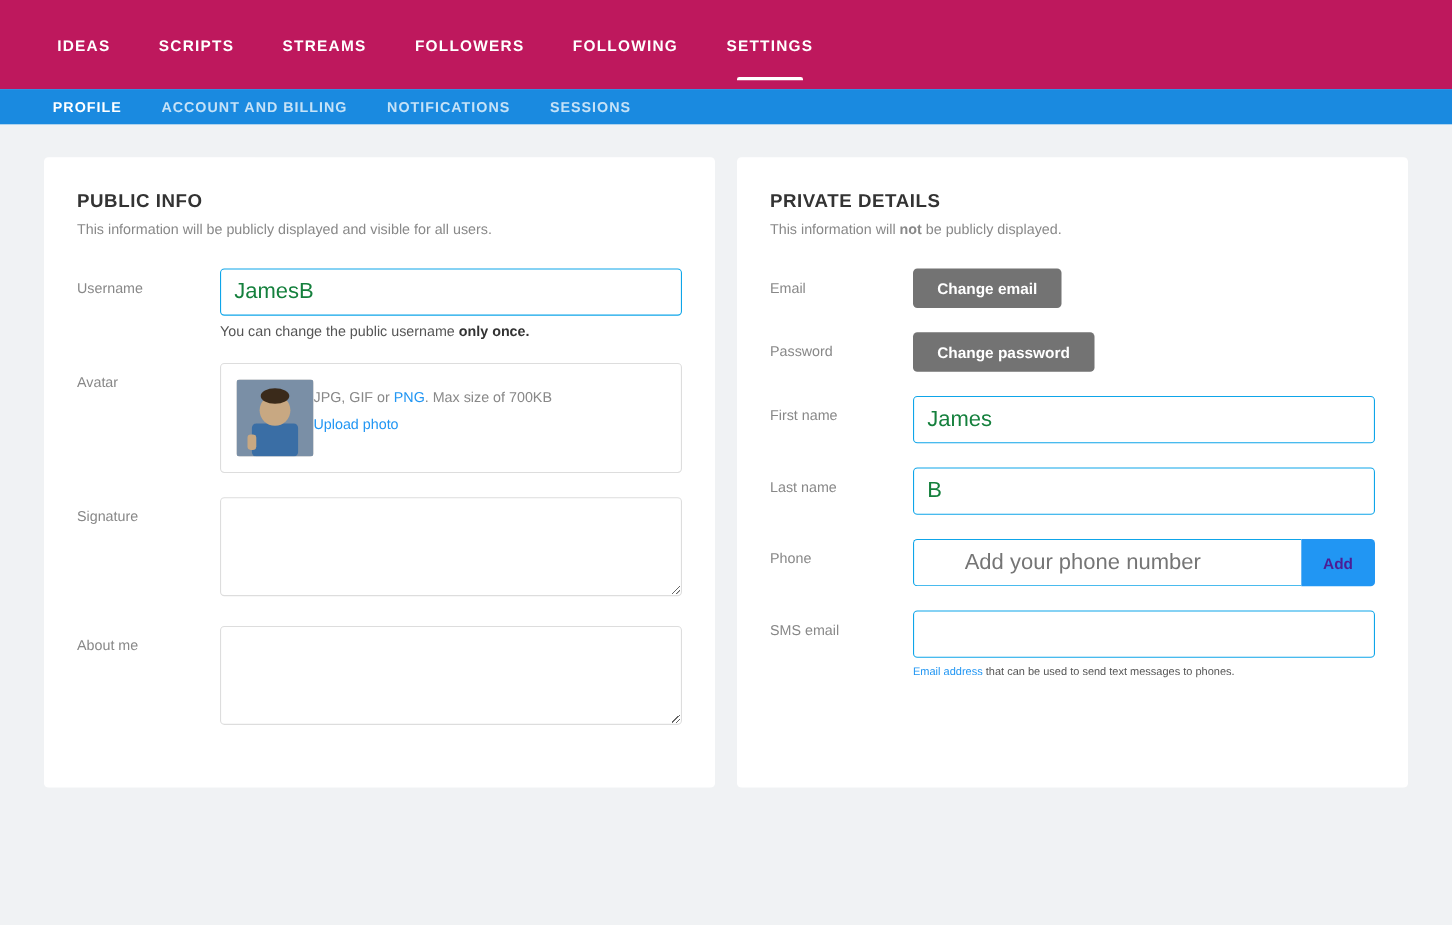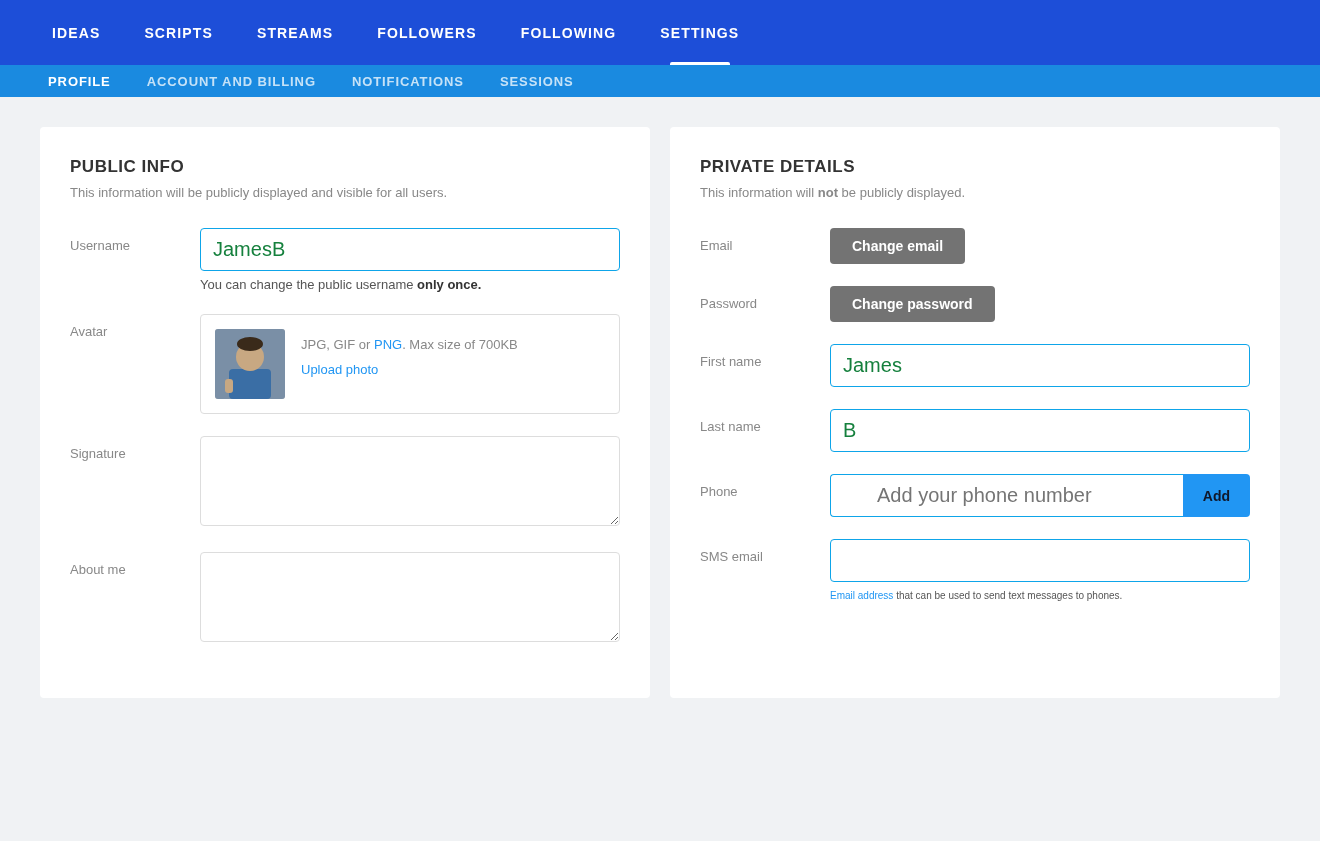--- a/index.html
+++ b/index.html
@@ -1,24 +1,24 @@
 <!DOCTYPE html>
 <html><head>
   <meta charset="utf-8">
   <style>
     * { box-sizing: border-box; margin: 0; padding: 0; }
     body { font-family: 'Segoe UI', Arial, sans-serif; background: #f0f2f4; min-height: 841px; }
 
     
     .top-nav {
-      background: #1d4ed8;
+      background: #be185d;
       display: flex;
       align-items: center;
       padding: 0 30px;
-      height: 65px;
+      height: 81px;
     }
     .top-nav a {
       color: #fff;
       text-decoration: none;
       font-size: 14px;
       font-weight: 700;
       letter-spacing: 0.08em;
       padding: 0 22px;
       height: 65px;
       display: flex;
@@ -121,21 +121,20 @@
     }
     .form-hint strong {
       font-weight: 700;
       color: #333;
     }
 
     
     .avatar-area {
       display: flex;
       align-items: flex-start;
-      gap: 16px;
       border: 1px solid #ddd;
       border-radius: 4px;
       padding: 14px;
     }
     .avatar-img {
       width: 70px;
       height: 70px;
       border-radius: 3px;
       background: #c9c9c9;
       overflow: hidden;
@@ -193,21 +192,21 @@
       display: flex;
       gap: 0;
     }
     .phone-input-wrap .form-input {
       border-radius: 4px 0 0 4px;
       border-right: none;
       padding-left: 46px;
     }
     .phone-input-wrap .btn-add {
       background: #2196f3;
-      color: #0f172a;
+      color: #4c1d95;
       border: none;
       border-radius: 0 4px 4px 0;
       padding: 9px 20px;
       font-size: 14px;
       font-weight: 600;
       cursor: pointer;
     }
 
     
     .sms-hint {

